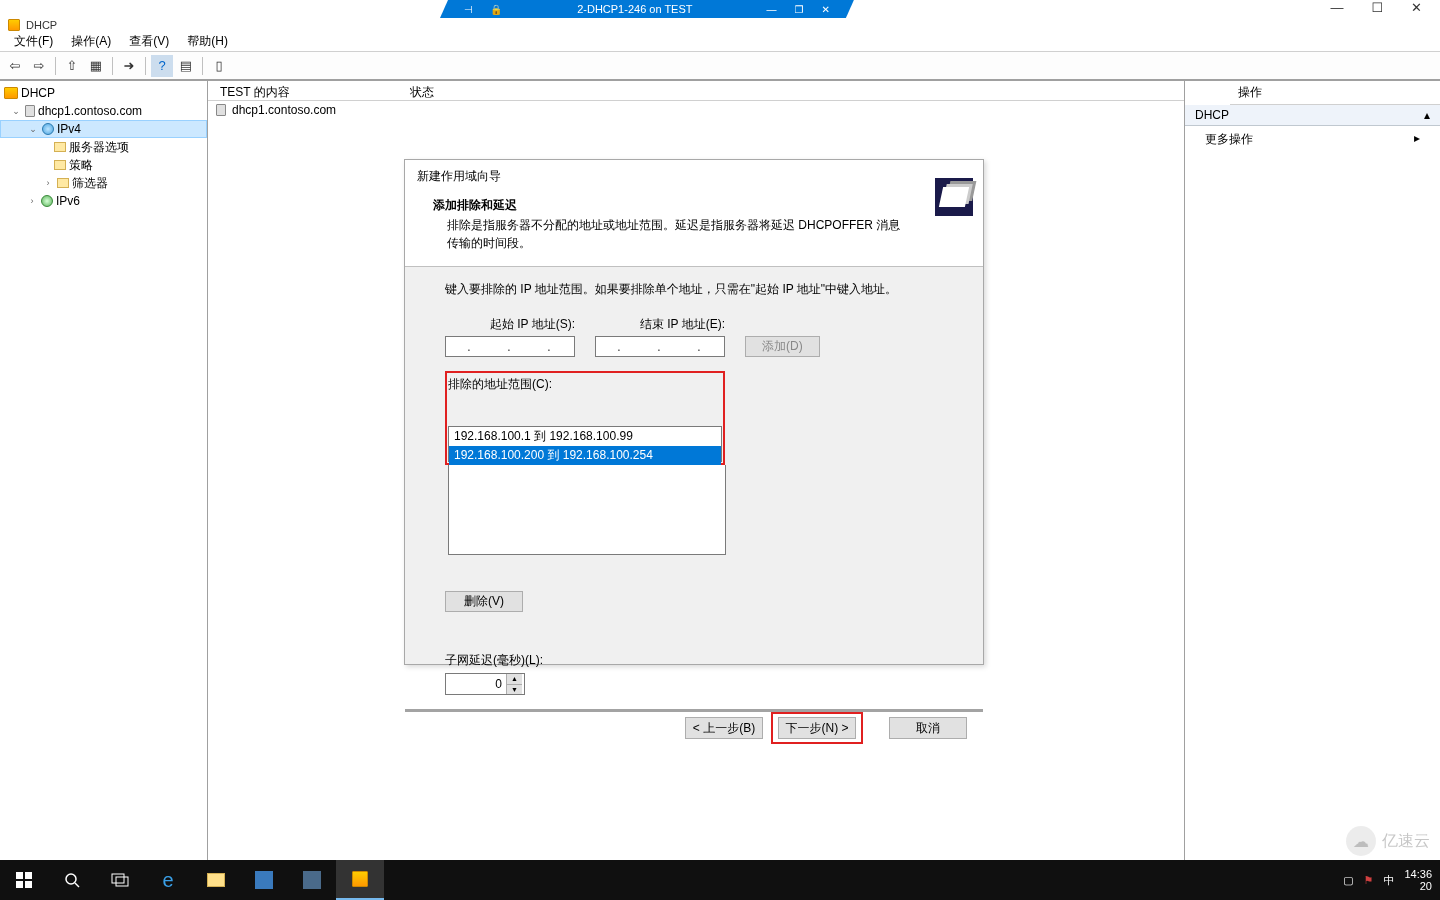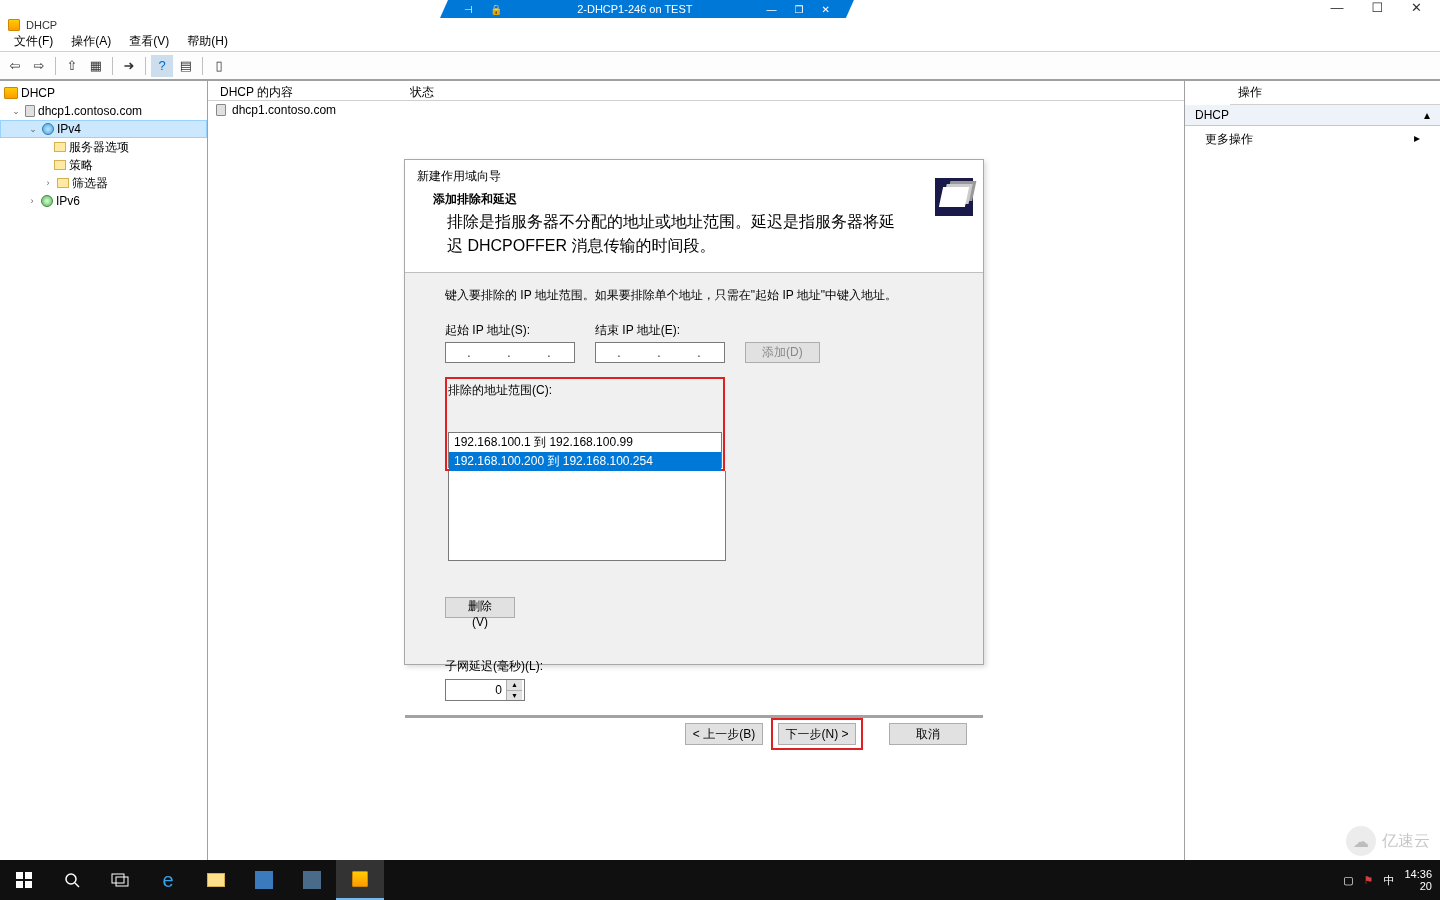--- a/index.html
+++ b/index.html
@@ -48,29 +48,29 @@
     .content-row { display: flex; align-items: center; height: 18px; padding: 2px 8px; gap: 6px; }
     
     
     .actions-header { background: #fff; border-bottom: 1px solid #d0d0d0; padding: 3px 8px; font-size: 12px; margin-left: 45px; }
     .actions-section { background: #eef3fa; border-bottom: 1px solid #c0c8d0; padding: 3px 10px; display:flex; justify-content: space-between; align-items:center; }
     .actions-item { padding: 5px 20px; display:flex; justify-content: space-between; }
     
     
     .wizard { position: absolute; left: 404px; top: 159px; width: 580px; height: 506px; background: #f0f0f0; border: 1px solid #a8a8a8; box-shadow: 2px 2px 5px rgba(0,0,0,0.15); display: flex; flex-direction: column; }
     .wiz-head { padding: 8px 12px 4px 12px; background: #fff; border-bottom: 1px solid #c0c0c0; font-size: 12px; position: relative; }
-    .wiz-title-main { font-size: 12px; margin-bottom: 6px; }
+    .wiz-title-main { font-size: 12px; margin-bottom: 12px; }
     .wiz-title-sub { font-weight: bold; font-size: 12px; padding-left: 16px; }
-    .wiz-title-desc { font-size: 16px; padding: 2px 70px 10px 30px; line-height: 1.5; }
+    .wiz-title-desc { font-size: 12px; padding: 2px 70px 10px 30px; line-height: 1.5; }
     .wiz-icon { position: absolute; right: 10px; top: 18px; width: 38px; height: 38px; background: #1a1a4a; display:flex; align-items:center; justify-content:center; }
     .wiz-icon-inner { width: 26px; height: 20px; background: #fff; transform: skewX(-12deg); box-shadow: 3px -3px 0 #ccc, 6px -6px 0 #999; }
     .wiz-body { flex: 1; padding: 14px 40px; font-size: 12px; }
     .wiz-instr { margin-bottom: 18px; }
     .ip-row { display: flex; gap: 20px; align-items: flex-end; margin-bottom: 14px; }
-    .ip-field { display: flex; flex-direction: column; gap: 3px; }
+    .ip-field { display: flex; flex-direction: column; gap: 3px; align-items: flex-end; }
     .ip-input { width: 130px; height: 21px; border: 1px solid #7a7a7a; background: #fff; font-size: 12px; text-align: center; letter-spacing: 2px; display:flex; align-items:center; justify-content:space-around; padding: 0 4px; }
     .ip-dot { color:#333; }
     .btn { height: 21px; padding: 0 16px; background: #e1e1e1; border: 1px solid #adadad; font-size: 12px; cursor: default; }
     .btn:disabled { color: #888; }
     .red-box { border: 2px solid #e02020; padding: 1px; margin-bottom: 0; }
     .excl-label { padding: 2px 0; font-size:12px; }
     .excl-list { width: 272px; height: 127px; border: 1px solid #7a7a7a; background: #fff; font-size: 12px; overflow:auto; }
     .excl-item { padding: 1px 5px; }
     .excl-sel { background: #0078d7; color: #fff; }
     .delay-row { display:flex; flex-direction:column; align-items:flex-start; gap:4px; }
@@ -169,21 +169,21 @@
     </div>
     <div class="tree-row" style="padding-left:26px">
       <span class="tree-exp">›</span>
       <span class="tree-icn globe6-icon"></span>
       <span>IPv6</span>
     </div>
   </div>
 
   <div class="content-pane">
     <div class="content-header">
-      <div class="ch-col" style="width:190px">DHCP 的内容</div>
+      <div class="ch-col" style="width:190px">TEST 的内容</div>
       <div class="ch-col">状态</div>
     </div>
     <div class="content-row">
       <span class="server-icon"></span>
       <span>dhcp1.contoso.com</span>
     </div>
   </div>
 
   <div class="actions-pane">
     <div class="actions-header">操作</div>
@@ -234,21 +234,21 @@
         <div class="red-box" style="width:280px;">
           <div class="excl-label">排除的地址范围(C):</div>
           <div style="height:36px; border:1px solid #7a7a7a; border-bottom:none; background:#fff;margin-top:31px;">
             <div class="excl-item">192.168.100.1 到 192.168.100.99</div>
             <div class="excl-item excl-sel">192.168.100.200 到 192.168.100.254</div>
           </div>
         </div>
         <div class="excl-list" style="height:90px; border-top:none; width:278px; margin-left:3px;"></div>
       </div>
       <div style="display:flex; flex-direction:column; gap:40px; padding-top:18px;">
-        <button class="btn" style="width:70px">删除(V)</button>
+        <button class="btn" style="width:78px">删除(V)</button>
         <div class="delay-row">
           <label>子网延迟(毫秒)(L):</label>
           <div class="spin">
             <input value="0" style="">
             <div class="spin-btns">
               <div class="spin-b">▲</div>
               <div class="spin-b" style="border-bottom:none">▼</div>
             </div>
           </div>
         </div>

